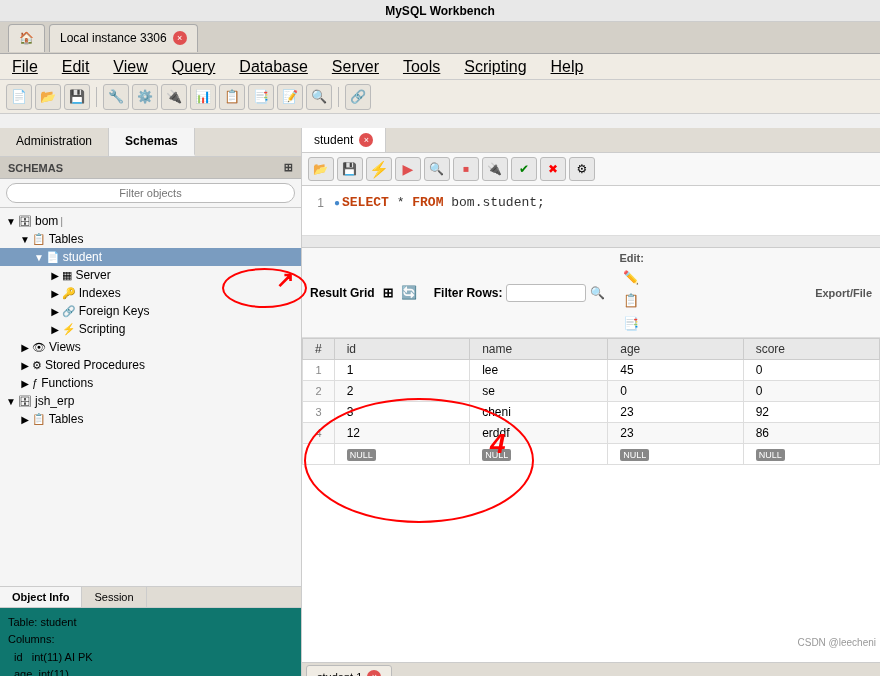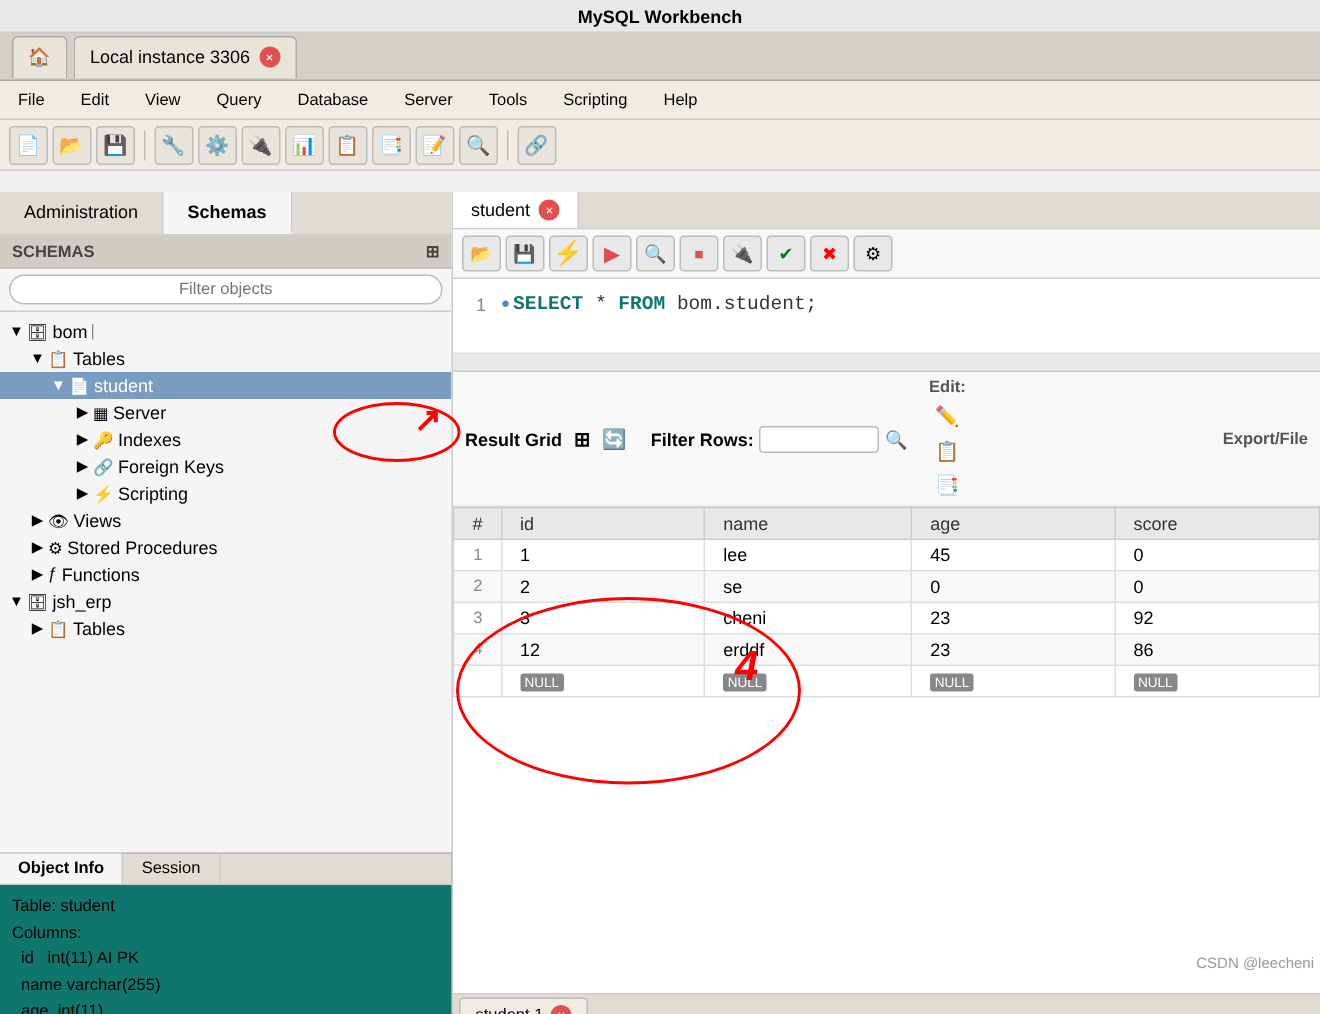--- a/index.html
+++ b/index.html
@@ -57,23 +57,24 @@
     .menu-bar {
       background: #f0ece4;
       height: 26px;
       display: flex;
       align-items: center;
       padding: 0 8px;
       border-bottom: 1px solid #ccc;
       gap: 16px;
     }
     .menu-item {
-      font-size: 11px;
+      font-size: 16px;
       cursor: pointer;
       padding: 2px 4px;
+      text-decoration: underline;
     }
 
     
     .toolbar {
       background: #f0ece4;
       height: 34px;
       display: flex;
       align-items: center;
       padding: 0 6px;
       border-bottom: 1px solid #ccc;
@@ -299,21 +300,21 @@
       width: 10px;
       text-align: center;
       color: #888;
       font-size: 10px;
     }
     .sql-code {
       font-family: 'Courier New', monospace;
       font-size: 13px;
       color: #333;
     }
-    .sql-keyword { color: #0f766e; font-weight: bold; }
+    .sql-keyword { color: #c2410c; font-weight: bold; }
     .sql-text { color: #333; }
 
     
     .h-scrollbar {
       height: 12px;
       background: #e8e8e8;
       border-bottom: 1px solid #ccc;
     }
 
     
@@ -619,21 +620,20 @@
         </div>
         <div class="bottom-tab">
           <span>Session</span>
         </div>
       </div>
       <div class="bottom-content">
         <div>Table: student</div>
         <div>Columns:</div>
         <div style="padding-left:6px;">
           <div>id&nbsp;&nbsp;&nbsp;int(11) AI PK</div>
-          <div>name&nbsp;varchar(255)</div>
           <div>age&nbsp;&nbsp;int(11)</div>
         </div>
       </div>
     </div>
 
   </div>
 
   <div class="right-panel">
 
     <div class="query-tabs">

